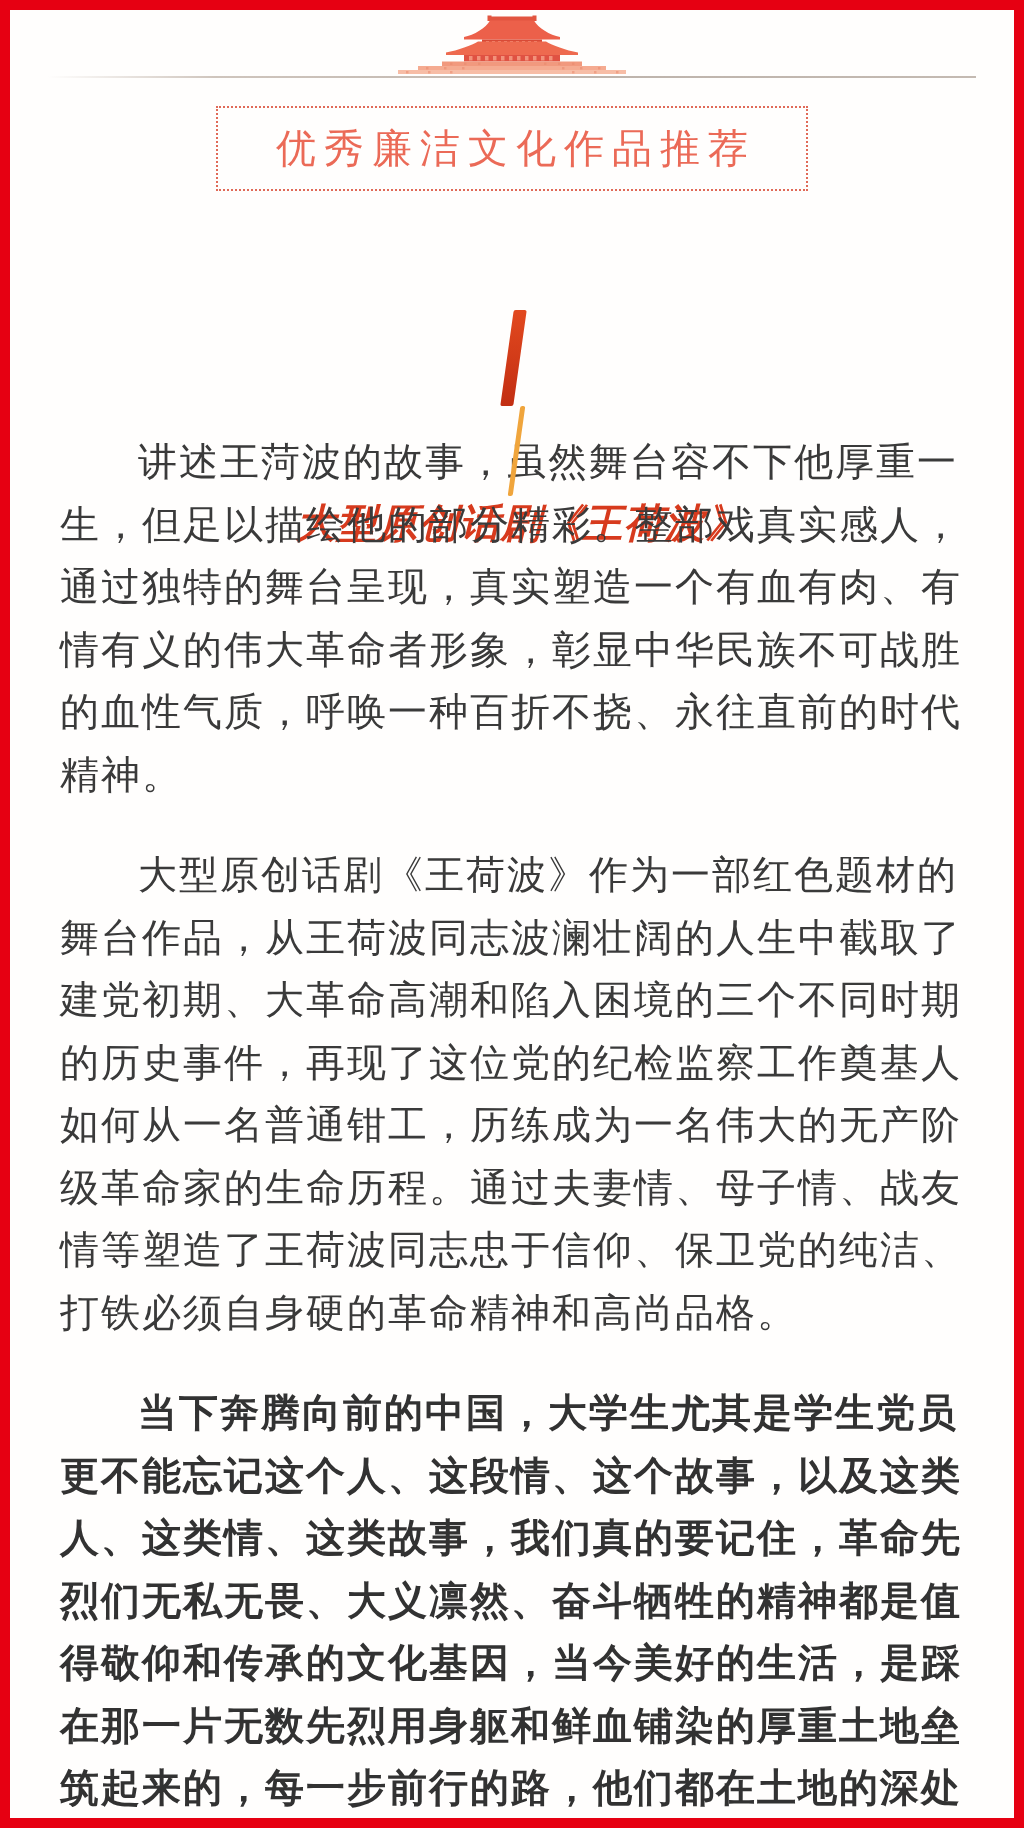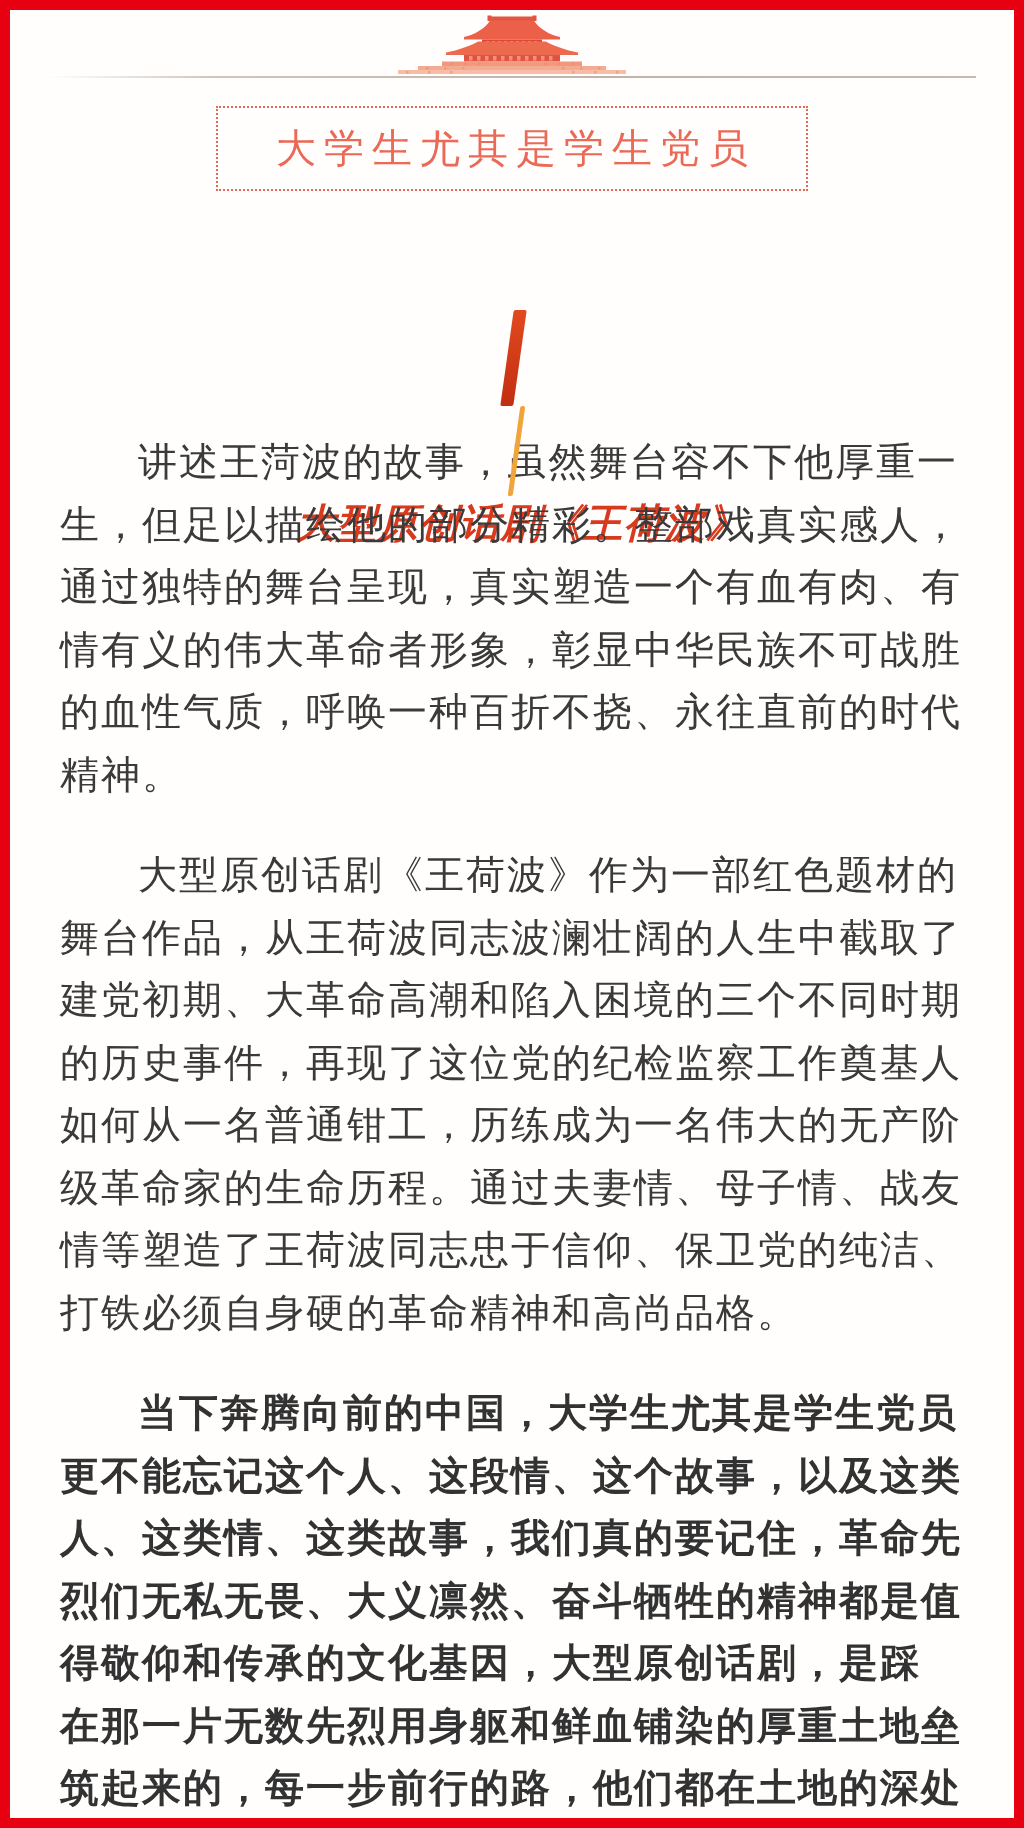--- a/index.html
+++ b/index.html
@@ -149,21 +149,21 @@
         <rect x="58" y="57" width="2.5" height="2.5"></rect>
           <rect x="180" y="57" width="2.5" height="2.5"></rect>
         <rect x="202" y="57" width="2.5" height="2.5"></rect>
           <rect x="224" y="57" width="2.5" height="2.5"></rect>
       </g>
     </svg>
     <div class="hdr-line"></div>
   </div>
 
   <div class="title-box">
-    <h1>大学生尤其是学生党员</h1>
+    <h1>优秀廉洁文化作品推荐</h1>
   </div>
 
   <div class="sect">
     <span class="bar-red"></span>
     <span class="bar-gold"></span>
     <h2>大型原创话剧《王荷波》</h2>
     <div class="rule"></div>
   </div>
 
   <article>
@@ -178,18 +178,18 @@
 建党初期、大革命高潮和陷入困境的三个不同时期
 的历史事件，再现了这位党的纪检监察工作奠基人
 如何从一名普通钳工，历练成为一名伟大的无产阶
 级革命家的生命历程。通过夫妻情、母子情、战友
 情等塑造了王荷波同志忠于信仰、保卫党的纯洁、
 打铁必须自身硬的革命精神和高尚品格。</p>
     <p class="bold">当下奔腾向前的中国，大学生尤其是学生党员
 更不能忘记这个人、这段情、这个故事，以及这类
 人、这类情、这类故事，我们真的要记住，革命先
 烈们无私无畏、大义凛然、奋斗牺牲的精神都是值
-得敬仰和传承的文化基因，大型原创话剧，是踩
+得敬仰和传承的文化基因，当今美好的生活，是踩
 在那一片无数先烈用身躯和鲜血铺染的厚重土地垒
 筑起来的，每一步前行的路，他们都在土地的深处</p>
   </article>
 
 </div>
 
 </body></html>

